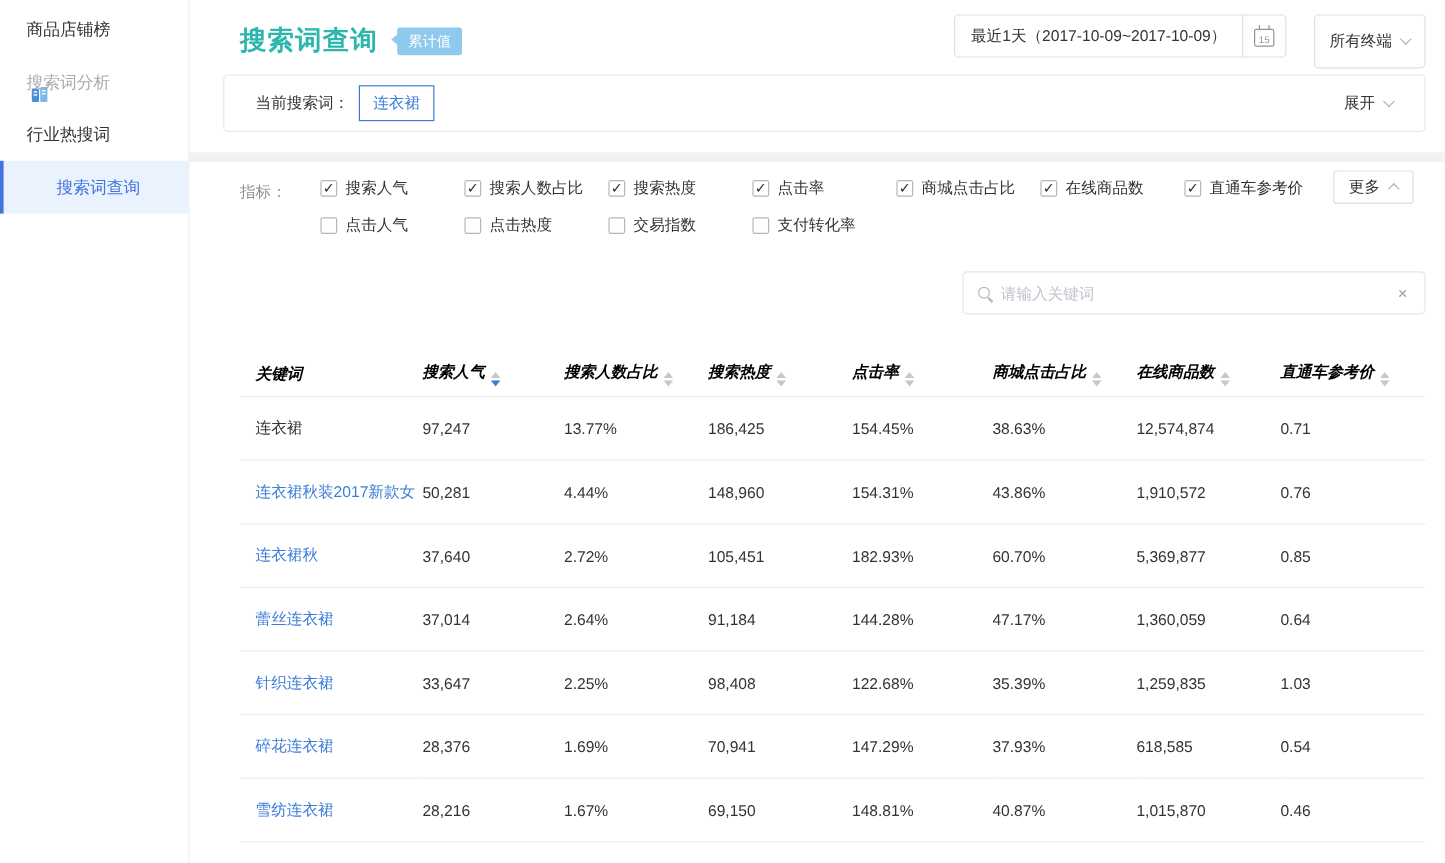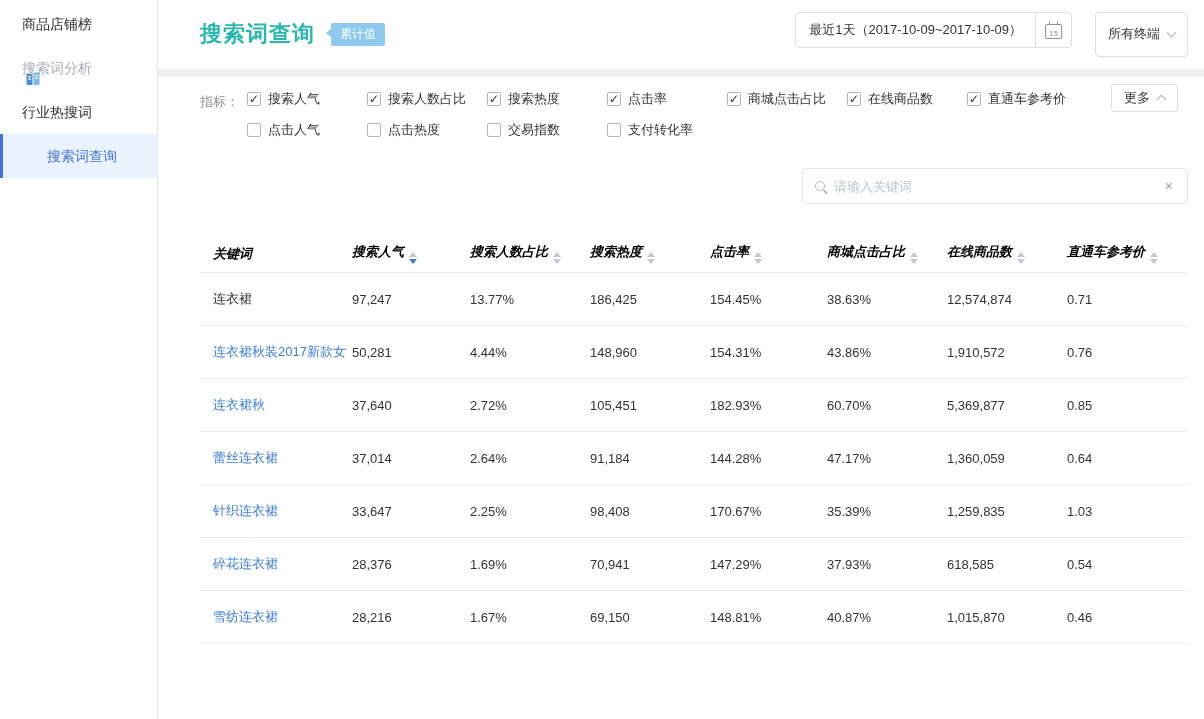--- a/index.html
+++ b/index.html
@@ -49,21 +49,21 @@
   .term-panel { margin:10px 16px 0 28px; border:1px solid #e4e7ed; border-radius:4px;
     height:48px; display:flex; align-items:center; padding:0 26px; background:#fff; }
   .term-label { font-size:13px; color:#333; }
   .term-tag { border:1px solid #3d7dd8; color:#3d7dd8; font-size:13px; padding:5px 11px;
     margin-left:8px; background:#fff; cursor:pointer; }
   .expand { margin-left:auto; font-size:13px; color:#333; display:flex; align-items:center;
     cursor:pointer; }
 
   .divider-band { height:8px; background:#f0f2f5; margin-top:17px; }
 
-  .indicators { display:flex; padding:13px 16px 0 42px; position:relative; }
+  .indicators { display:flex; padding:13px 16px 0 42px; position:relative;gap:20px; }
   .ind-label { font-size:13px; color:#8d9096; margin-top:3px; margin-right:8px; white-space:nowrap; }
   .ind-grid { display:flex; flex-direction:column; gap:13px; }
   .ind-row { display:flex; }
   .ind-item { width:120px; display:flex; align-items:center; font-size:13px; color:#333;
     cursor:pointer; white-space:nowrap; }
   .checkbox { width:14px; height:14px; min-width:14px; border:1px solid #b1b6bd; border-radius:2px;
     margin-right:7px; background:#fff; position:relative; }
   .checkbox.checked::after { content:"✓"; position:absolute; left:1px; top:-1px; font-size:12px;
     line-height:14px; color:#2b2b2b; font-weight:bold; }
   .more-btn { position:absolute; right:26px; top:7px; border:1px solid #dcdfe6; border-radius:3px;
@@ -132,20 +132,28 @@
           </span>
         </span>
       </div>
       <div class="terminal-box">
         <span>所有终端</span>
         <span class="chev"></span>
       </div>
     </div>
   </div>
 
+  <div class="term-panel">
+    <span class="term-label">当前搜索词：</span>
+    <span class="term-tag">连衣裙</span>
+    <span class="expand">
+      <span>展开</span>
+      <span class="chev"></span>
+    </span>
+  </div>
 
   <div class="divider-band"></div>
 
   <div class="indicators">
     <span class="ind-label">指标：</span>
     <div class="ind-grid">
         <div class="ind-row">
           <label class="ind-item">
             <span class="checkbox checked"></span>
             <span>搜索人气</span>
@@ -292,21 +300,21 @@
             <td>144.28%</td>
             <td>47.17%</td>
             <td>1,360,059</td>
             <td>0.64</td>
           </tr>
           <tr>
             <td><span class="kw-link">针织连衣裙</span></td>
             <td>33,647</td>
             <td>2.25%</td>
             <td>98,408</td>
-            <td>170.67%</td>
+            <td>122.68%</td>
             <td>35.39%</td>
             <td>1,259,835</td>
             <td>1.03</td>
           </tr>
           <tr>
             <td><span class="kw-link">碎花连衣裙</span></td>
             <td>28,376</td>
             <td>1.69%</td>
             <td>70,941</td>
             <td>147.29%</td>

